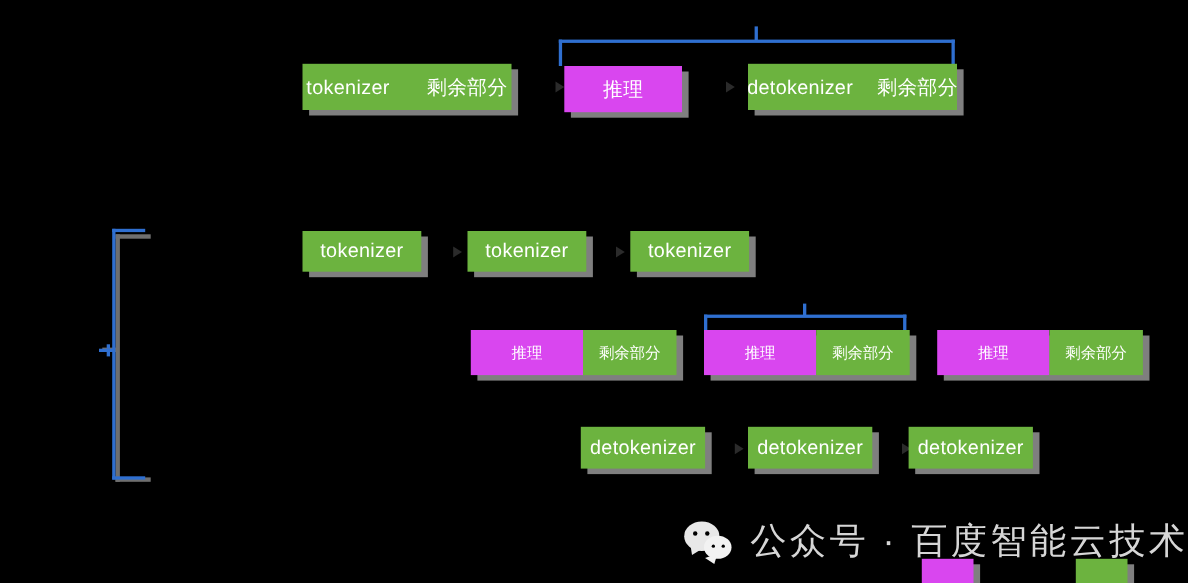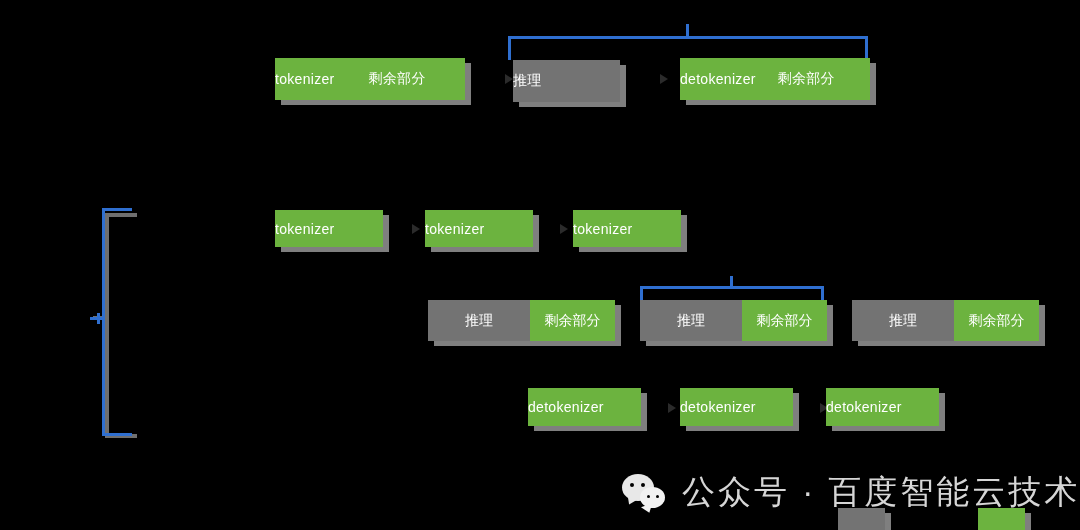--- a/index.html
+++ b/index.html
@@ -9,32 +9,32 @@
     background:#000000;
     overflow:hidden;
     font-family:"Liberation Sans","DejaVu Sans",sans-serif;
   }
   
   .box{
     position:absolute;
     box-sizing:border-box;
     display:flex;
     align-items:center;
-    justify-content:flex-start;
+    justify-content:center;
     color:#ffffff;
-    font-size:14px;
+    font-size:18px;
     letter-spacing:.3px;
     white-space:nowrap;
   }
   .shadow{
     position:absolute;
     background:#7f7f7f;
   }
   .green{background:#6cb33f;}
-  .blue{background:#737373;}
+  .blue{background:#d946ef;}
   
   .split{position:absolute;display:flex;box-sizing:border-box;}
   .split > div{
     display:flex;align-items:center;justify-content:center;
     color:#fff;font-size:14px;white-space:nowrap;box-sizing:border-box;
   }
   
   .arrow{
     position:absolute;
     height:0;width:0;

